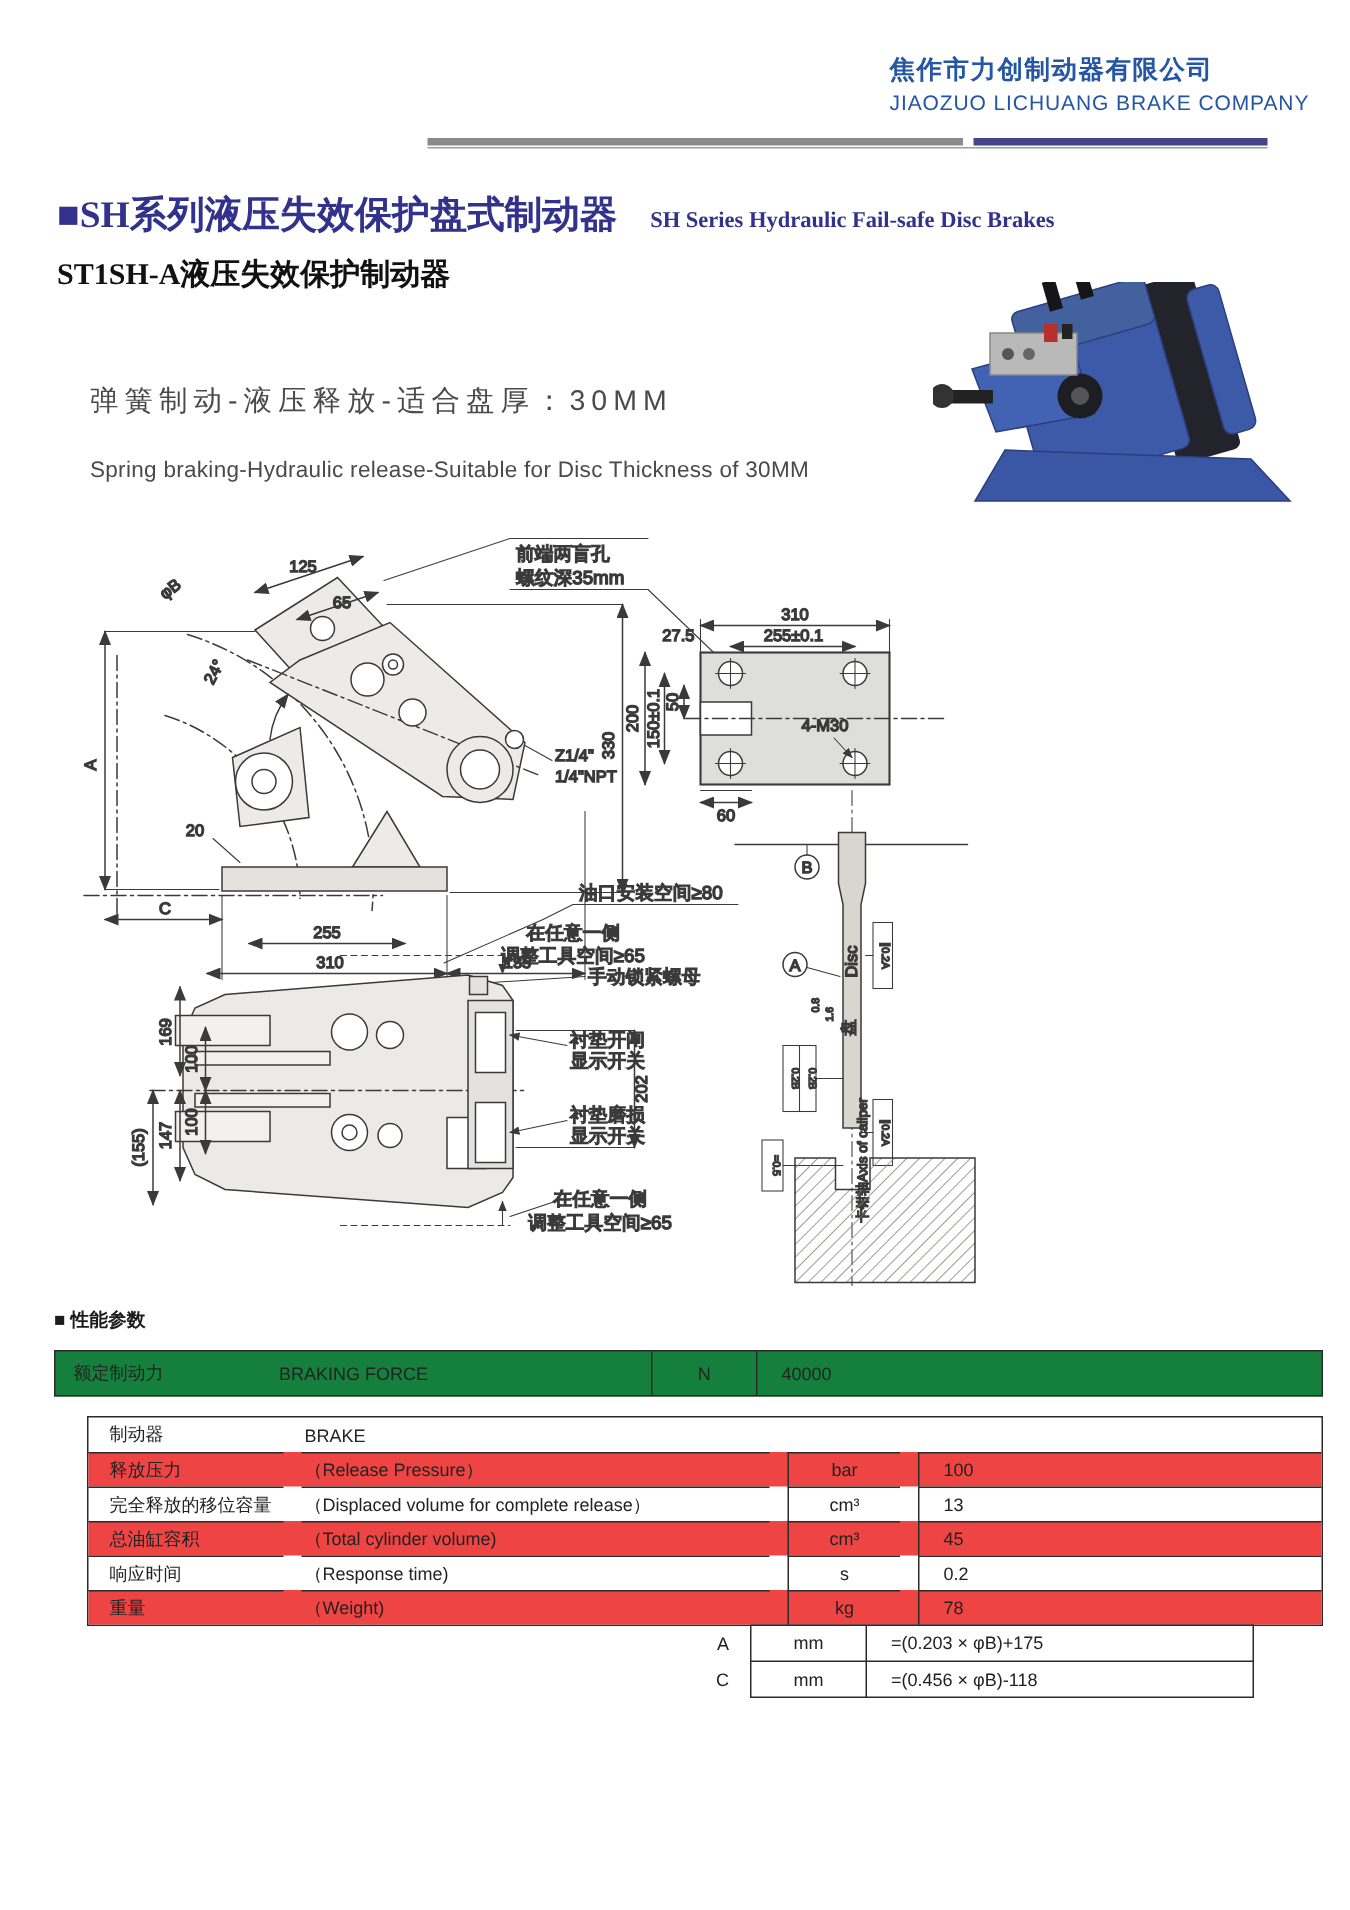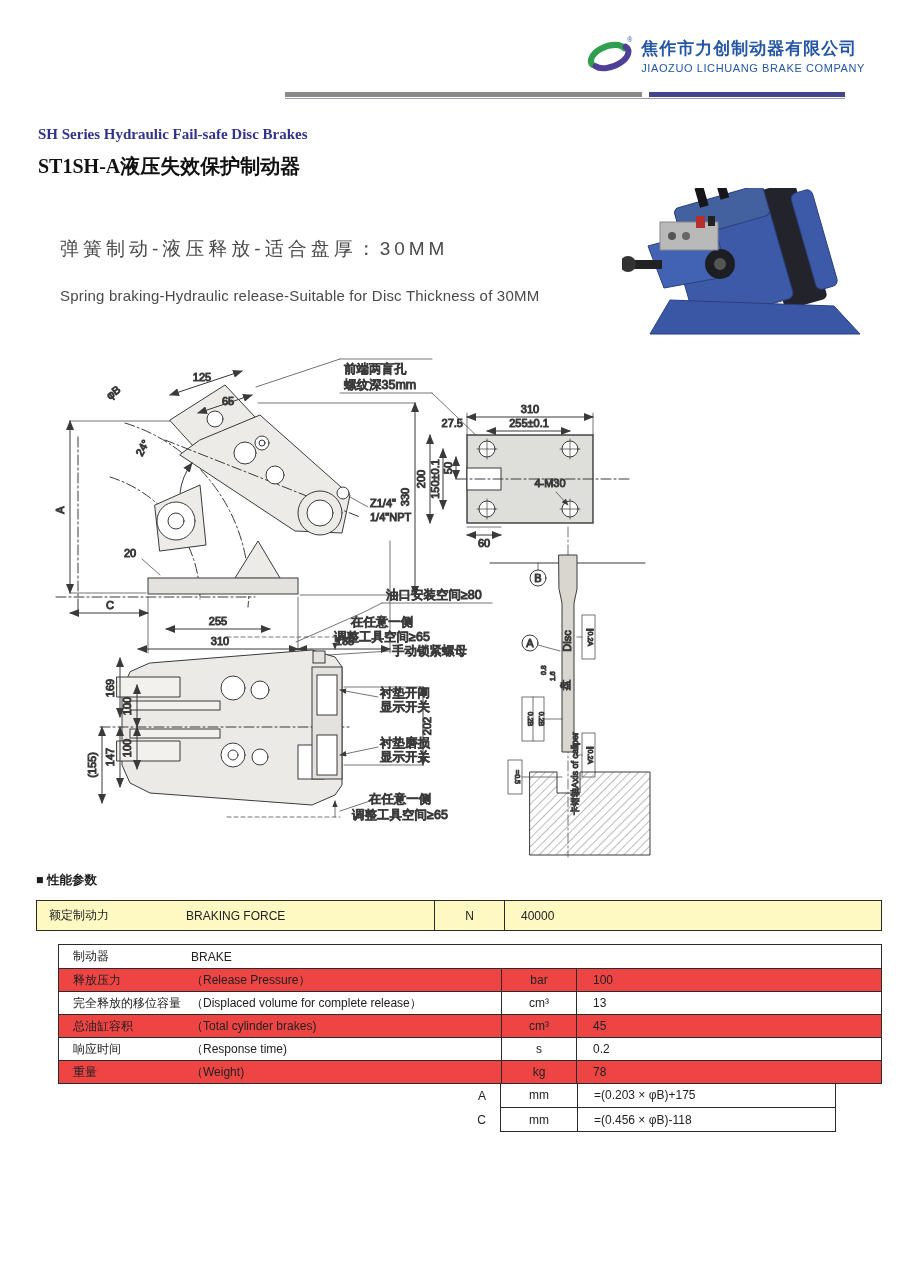--- a/index.html
+++ b/index.html
@@ -2,63 +2,63 @@
 <html><head>
 <meta charset="utf-8">
 <style>
   html,body{margin:0;padding:0;background:#e8e8e8;}
   .page{position:relative;width:900px;height:1273px;margin:0 auto;background:#ffffff;
         font-family:"Liberation Sans",sans-serif;color:#222;overflow:hidden;}
 
   
   .brand{position:absolute;top:28px;left:585px;width:280px;display:flex;align-items:center;gap:8px;}
   .brand-cn{font-size:17px;font-weight:bold;color:#2456a4;letter-spacing:1px;white-space:nowrap;}
-  .brand-en{font-size:11px;color:#2456a4;letter-spacing:.6px;margin-top:2px;white-space:nowrap;}
+  .brand-en{font-size:14px;color:#2456a4;letter-spacing:.6px;margin-top:2px;white-space:nowrap;}
   .rule{position:absolute;top:92px;left:285px;width:560px;height:8px;}
   .rule-gray{position:absolute;left:0;top:0;width:357px;height:5px;background:#8a8a8a;}
   .rule-purple{position:absolute;left:364px;top:0;width:196px;height:5px;background:#45458c;}
   .rule-under{position:absolute;left:0;top:6px;width:560px;height:1px;background:#9a9aa8;}
 
   
   .title-block{position:absolute;top:126px;left:38px;width:830px;font-family:"Liberation Serif",serif;}
   .title-line{display:flex;align-items:baseline;gap:22px;}
   .title-cn{font-size:25px;font-weight:bold;color:#32328c;white-space:nowrap;}
   .title-en{font-size:15px;font-weight:bold;color:#32328c;white-space:nowrap;}
   .model{font-size:20px;font-weight:bold;color:#111;margin-top:10px;}
 
-  .intro{position:absolute;top:236px;left:60px;color:#4a4a4a;}
+  .intro{position:absolute;top:254px;left:60px;color:#4a4a4a;}
   .intro-cn{font-size:19px;letter-spacing:4px;}
   .intro-en{font-size:15px;margin-top:25px;letter-spacing:.2px;}
 
   
   .photo{position:absolute;top:188px;left:622px;width:258px;height:158px;}
 
   
   .drawing{position:absolute;top:345px;left:30px;width:840px;height:520px;}
   .drawing svg text{font-family:"Liberation Sans",sans-serif;}
   .dimtxt{font-size:11px;fill:#2e2e2e;}
   .cntxt{font-size:12.5px;fill:#2e2e2e;}
   .smtxt{font-size:7px;fill:#2e2e2e;}
 
   
   .params{position:absolute;top:872px;left:36px;width:846px;font-size:12px;}
   .sec-title{font-size:12.5px;font-weight:bold;color:#1c1c1c;}
   .formula-row{display:flex;justify-content:space-between;margin-top:8px;font-size:12.5px;color:#1c1c1c;}
-  .t1{margin-top:11px;border:1.5px solid #2b2b2b;background:#fef9c3;display:grid;
+  .t1{margin-top:11px;border:1.5px solid #2b2b2b;background:#15803d;display:grid;
       grid-template-columns:397px 70px 1fr;height:29px;}
   .t1 .c{display:flex;align-items:center;border-left:1.5px solid #2b2b2b;}
   .t1 .c:first-child{border-left:none;position:relative;}
   .t1 .cn{padding-left:12px;}
   .t1 .en{position:absolute;left:149px;}
   .t1 .unit{justify-content:center;}
   .t1 .val{padding-left:16px;}
 
   .t2wrap{margin-top:13px;margin-left:22px;width:824px;}
   .t2{border:1.5px solid #2b2b2b;}
-  .t2row{display:grid;grid-template-columns:130px 312px 75px 1fr;height:23px;}
+  .t2row{display:grid;grid-template-columns:130px 312px 75px 1fr;height:23px;gap:12px;}
   .t2row>div{display:flex;align-items:center;border-top:1px solid #2b2b2b;}
   .t2row.first>div{border-top:none;}
   .t2row .cn{padding-left:14px;}
   .t2row .en{padding-left:2px;}
   .t2row .unit{justify-content:center;border-left:1.5px solid #2b2b2b;}
   .t2row .val{padding-left:16px;border-left:1.5px solid #2b2b2b;}
   .t2row.noborder .unit,.t2row.noborder .val{border-left:none;}
   .shade{background:#ef4444;}
   .t2x{display:grid;grid-template-columns:442px 78px 258px 1fr;height:24px;}
   .t2x .lbl{display:flex;align-items:center;justify-content:flex-end;padding-right:14px;}
@@ -93,20 +93,21 @@
     </div>
   </div>
   <div class="rule">
     <span class="rule-gray"></span>
     <span class="rule-purple"></span>
     <span class="rule-under"></span>
   </div>
 
   <div class="title-block">
     <div class="title-line">
+      <span class="title-cn">■SH系列液压失效保护盘式制动器</span>
       <span class="title-en">SH Series Hydraulic Fail-safe Disc Brakes</span>
     </div>
     <div class="model">ST1SH-A液压失效保护制动器</div>
   </div>
 
   <div class="intro">
     <div class="intro-cn">弹簧制动-液压释放-适合盘厚：30MM</div>
     <div class="intro-en">Spring braking-Hydraulic release-Suitable for Disc Thickness of 30MM</div>
   </div>
 
@@ -369,21 +370,21 @@
           <div class="val">100</div>
         </div>
         <div class="t2row">
           <div class="cn">完全释放的移位容量</div>
           <div class="en">（Displaced  volume  for  complete  release）</div>
           <div class="unit">cm³</div>
           <div class="val">13</div>
         </div>
         <div class="t2row shade">
           <div class="cn">总油缸容积</div>
-          <div class="en">（Total  cylinder  brakes)</div>
+          <div class="en">（Total  cylinder  volume)</div>
           <div class="unit">cm³</div>
           <div class="val">45</div>
         </div>
         <div class="t2row">
           <div class="cn">响应时间</div>
           <div class="en">（Response  time)</div>
           <div class="unit">s</div>
           <div class="val">0.2</div>
         </div>
         <div class="t2row shade">

